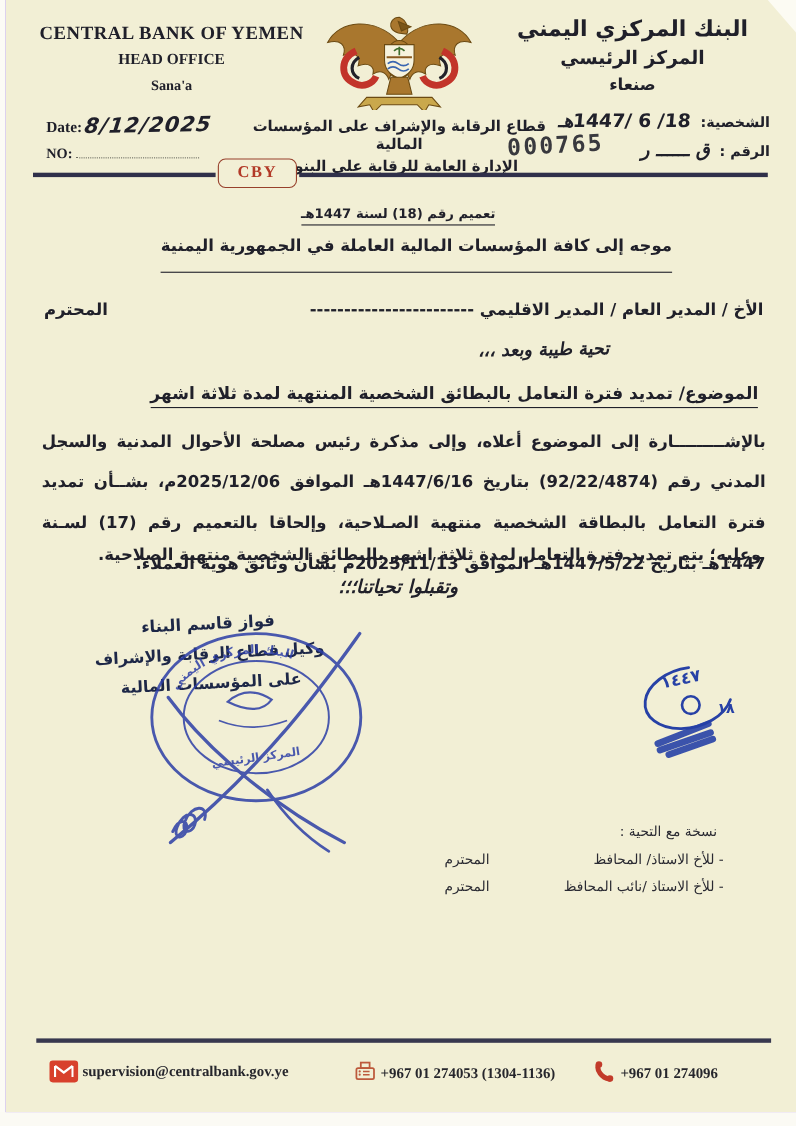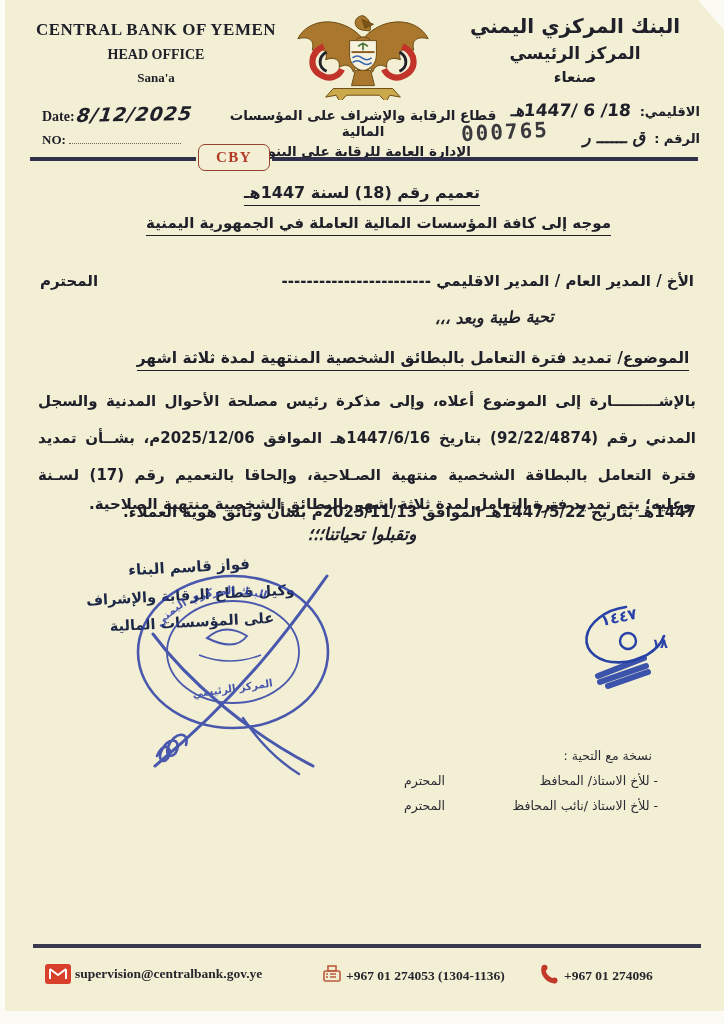--- a/index.html
+++ b/index.html
@@ -39,23 +39,23 @@
       font-family:"DejaVu Sans Mono",monospace;font-weight:bold;font-size:21px;letter-spacing:2px;
       color:#26262e;opacity:.9;}
   
   .divline{position:absolute;top:157px;height:4px;background:#30304a;}
   .cby-box{position:absolute;left:198px;top:144px;width:70px;height:25px;border:1.6px solid #97402c;
       border-radius:7px;display:flex;align-items:center;justify-content:center;
       font-family:"Liberation Serif",serif;font-weight:bold;font-size:15px;letter-spacing:1.5px;
       color:#b23a28;background:#f2efd5;}
   
   .t1{left:140px;right:140px;top:183px;text-align:center;direction:rtl;}
-  .t1 span{font-size:16px;font-weight:bold;border-bottom:1.6px solid #20202a;padding-bottom:3px;}
+  .t1 span{font-size:12px;font-weight:bold;border-bottom:1.6px solid #20202a;padding-bottom:3px;}
   .t2{left:100px;right:100px;top:213px;text-align:center;direction:rtl;}
-  .t2 span{font-size:15px;font-weight:bold;border-bottom:1.6px solid #20202a;padding-bottom:3px;margin-left:33px;}
+  .t2 span{font-size:15px;font-weight:bold;border-bottom:1.6px solid #20202a;padding-bottom:15px;margin-left:33px;}
   
   .addr{left:40px;right:30px;top:272px;direction:rtl;display:flex;justify-content:space-between;
         font-size:15px;font-weight:bold;}
   .greet{right:170px;top:308px;direction:rtl;font-size:16px;font-weight:600;font-style:italic;
          transform:skewX(5deg) rotate(-1deg);}
   
   .subj{left:130px;right:28px;top:348px;text-align:center;direction:rtl;}
   .subj span{font-size:15.5px;font-weight:bold;border-bottom:1.6px solid #20202a;padding-bottom:3px;}
   
   .bodytxt{left:38px;right:28px;top:383px;direction:rtl;text-align:justify;
@@ -134,21 +134,21 @@
     <div class="sector">قطاع الرقابة والإشراف على المؤسسات المالية</div>
     <div class="admin">الإدارة العامة للرقابة على البنوك</div>
   </div>
 
   <div class="abs hr">
     <div class="bank">البنك المركزي اليمني</div>
     <div class="office">المركز الرئيسي</div>
     <div class="city">صنعاء</div>
   </div>
   <div class="hr-date">
-    <span>الاقليمي:</span>
+    <span>الشخصية:</span>
     <span class="hw-ar">18/ 6 /1447هـ</span>
   </div>
   <div class="hr-ref">
     <span>الرقم :</span>
     <span class="hw-ar">ق ــــــ ر</span>
     <span class="ref-number">000765</span>
   </div>
 
   <div class="divline" style="left:30px;width:166px;"></div>
   <div class="cby-box">CBY</div>

